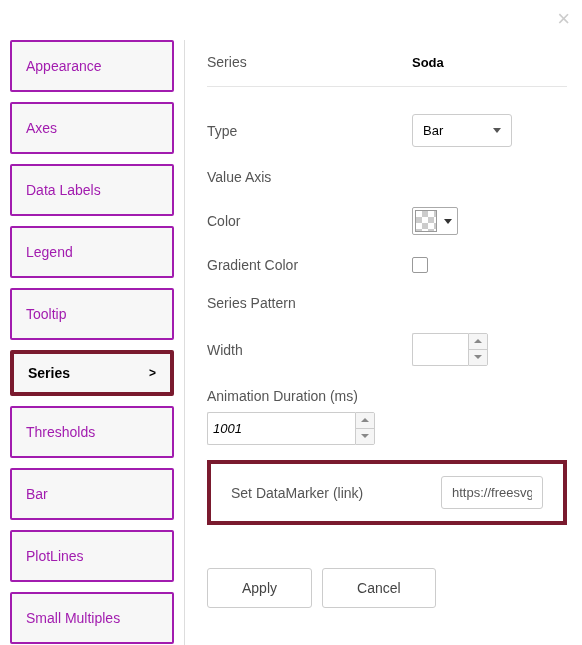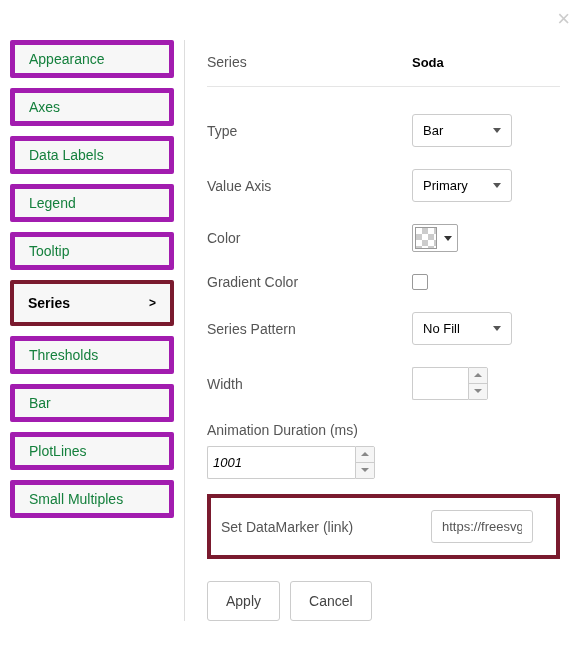--- a/index.html
+++ b/index.html
@@ -29,26 +29,26 @@
       padding: 40px 10px 0 10px;
     }
     .sidebar {
       width: 175px;
       flex-shrink: 0;
       border-right: 1px solid #ddd;
       padding-right: 10px;
     }
     .tab {
       background: #f7f7f7;
-      border: 5px solid #a21caf;
+      border: 2px solid #a21caf;
       border-radius: 2px;
-      padding: 6px 14px;
+      padding: 16px 14px;
       margin-bottom: 10px;
       font-size: 14px;
-      color: #15803d;
+      color: #a21caf;
       cursor: pointer;
       position: relative;
     }
     .tab.active {
       font-weight: bold;
       color: #000;
       border: 4px solid #7a1a2e;
       padding: 11px 14px;
     }
     .tab.active::after {
@@ -196,21 +196,21 @@
     .tri-down {
       border-left: 4px solid transparent;
       border-right: 4px solid transparent;
       border-top: 4px solid #888;
     }
     .width-spinner .spinner-input {
       width: 56px;
     }
     .datamarker-row {
       border: 4px solid #7a1a2e;
-      padding: 12px 10px;
+      padding: 12px 20px;
       display: flex;
       align-items: center;
       margin-top: 4px;
     }
     .datamarker-row .form-label {
       width: 210px;
     }
     .text-input {
       border: 1px solid #ccc;
       border-radius: 3px;
@@ -221,24 +221,25 @@
     }
     .buttons-row {
       display: flex;
       gap: 10px;
       padding: 22px 0 0 0;
     }
     .btn {
       border: 1px solid #ccc;
       border-radius: 3px;
       background: #fff;
-      padding: 11px 18px;
+      padding: 11px 34px;
       font-size: 14px;
       color: #444;
       cursor: pointer;
+      margin-top: 21px;
     }
   </style>
 </head>
 <body>
 
 <span class="close-icon">×</span>
 
 <div class="container">
   <div class="sidebar" id="sidebar">
       <div class="tab">Appearance</div>
@@ -262,45 +263,37 @@
     <div class="form-row">
       <span class="form-label">Type</span>
       <div class="select">
         <span>Bar</span>
         <span class="chevron-down"></span>
       </div>
     </div>
 
     <div class="form-row">
       <span class="form-label">Value Axis</span>
-      <div class="select">
-        <span>Primary</span>
-        <span class="chevron-down"></span>
-      </div>
     </div>
 
     <div class="form-row">
       <span class="form-label">Color</span>
       <div class="color-picker">
         <div class="swatch"></div>
         <div class="tri"></div>
       </div>
     </div>
 
     <div class="form-row">
       <span class="form-label">Gradient Color</span>
       <div class="checkbox"></div>
     </div>
 
     <div class="form-row">
       <span class="form-label">Series Pattern</span>
-      <div class="select">
-        <span>No Fill</span>
-        <span class="chevron-down"></span>
-      </div>
     </div>
 
     <div class="form-row">
       <span class="form-label">Width</span>
       <div class="spinner width-spinner">
         <input class="spinner-input" value="" style="">
         <div class="spinner-btns">
           <div class="spinner-btn">
               <span class="tri-up"></span>
             </div>

